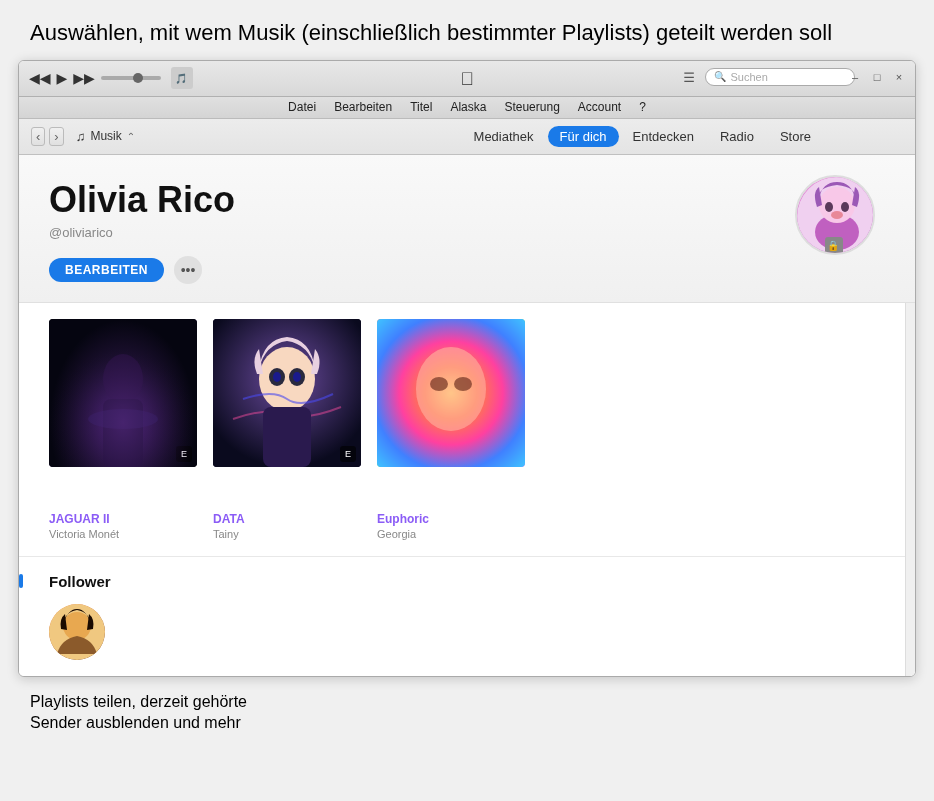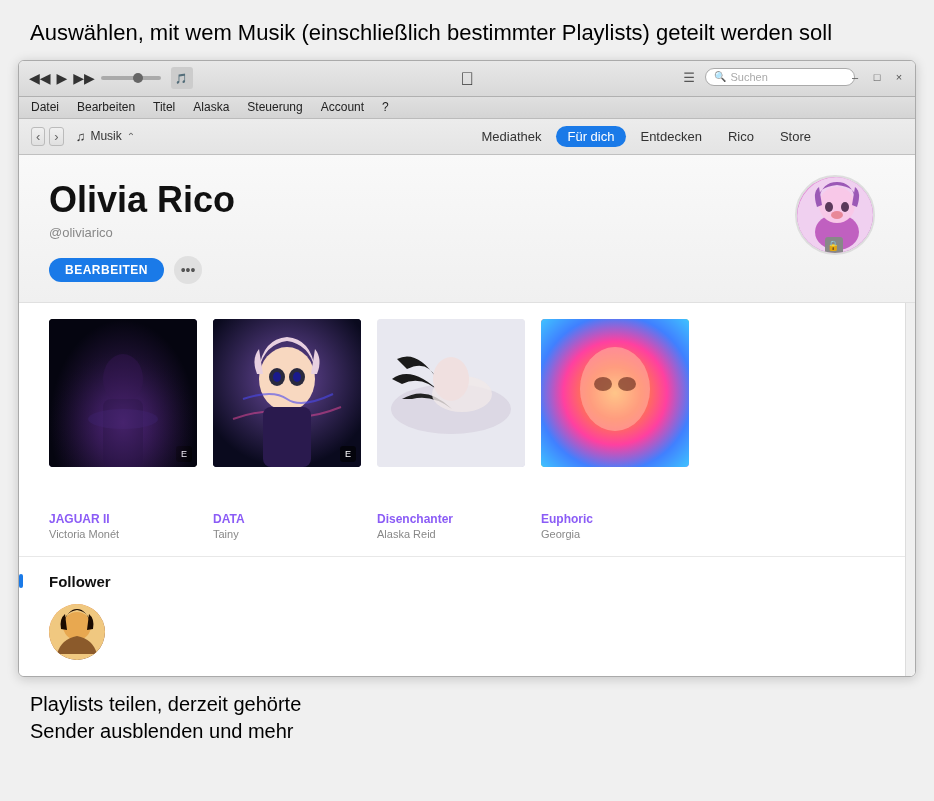--- a/index.html
+++ b/index.html
@@ -14,21 +14,21 @@
     
     .outer-top-text {
       font-size: 22px;
       font-weight: 400;
       color: #000;
       padding: 18px 30px 12px 30px;
       line-height: 1.35;
       background: #f0f0f0;
     }
     .outer-bottom-text {
-      font-size: 20px;
+      font-size: 16px;
       font-weight: 400;
       color: #000;
       padding: 14px 30px 10px 30px;
       line-height: 1.35;
       background: #f0f0f0;
     }
 
     
     .itunes-window {
       margin: 0 18px;
@@ -133,20 +133,21 @@
     .menu-bar {
       background: linear-gradient(to bottom, #e0e0e0, #d4d4d4);
       border-bottom: 1px solid #bbb;
       padding: 3px 12px;
       display: flex;
       align-items: center;
       gap: 18px;
       font-size: 12px;
       color: #222;
       height: 22px;
+      justify-content: center;
     }
     .menu-item { cursor: pointer; }
 
     
     .nav-bar {
       background: linear-gradient(to bottom, #ececec, #e4e4e4);
       border-bottom: 1px solid #c0c0c0;
       padding: 6px 12px;
       display: flex;
       align-items: center;
@@ -441,21 +442,21 @@
     </div>
     <div class="nav-source">
       <span class="music-note">♫</span>
       <span>Musik</span>
       <span class="dropdown-arrow">⌃</span>
     </div>
     <div class="nav-tabs">
       <span class="nav-tab">Mediathek</span>
       <span class="nav-tab active">Für dich</span>
       <span class="nav-tab">Entdecken</span>
-      <span class="nav-tab">Rico</span>
+      <span class="nav-tab">Radio</span>
       <span class="nav-tab">Store</span>
     </div>
   </div>
 
   <div class="content-area">
     <div class="scrollbar">
       <div class="scrollbar-thumb"></div>
     </div>
 
     <div class="profile-section">
@@ -534,39 +535,20 @@
               <path d="M20 100 Q55 88 74 95 Q93 102 128 88" stroke="#ee4a9a" stroke-width="2" fill="none" opacity="0.5"></path>
 
               <rect x="50" y="88" width="48" height="60" rx="8" fill="#2a1a4e"></rect>
             </svg>
             <div class="album-badge">E</div>
           </div>
           <div class="album-title">DATA</div>
           <div class="album-artist">Tainy</div>
         </div>
 
-        <div class="album-item">
-          <div class="album-cover cover-disenchanter">
-            <svg width="148" height="148" viewBox="0 0 148 148" xmlns="http://www.w3.org/2000/svg">
-              <rect width="148" height="148" fill="#e8e8f0"></rect>
-
-              <ellipse cx="74" cy="90" rx="60" ry="25" fill="#d0c8d8" opacity="0.5"></ellipse>
-
-              <path d="M20 40 Q40 30 60 60 Q50 40 30 50Z" fill="#1a1a1a"></path>
-              <path d="M15 60 Q35 45 65 75 Q45 55 25 65Z" fill="#1a1a1a"></path>
-              <path d="M25 80 Q50 65 75 90 Q55 75 35 80Z" fill="#222"></path>
-
-              <ellipse cx="85" cy="75" rx="30" ry="18" fill="#f0e8e8" opacity="0.8"></ellipse>
-
-              <ellipse cx="74" cy="60" rx="18" ry="22" fill="#f0e0e0"></ellipse>
-            </svg>
-          </div>
-          <div class="album-title">Disenchanter</div>
-          <div class="album-artist">Alaska Reid</div>
-        </div>
 
         <div class="album-item">
           <div class="album-cover cover-euphoric">
             <svg width="148" height="148" viewBox="0 0 148 148" xmlns="http://www.w3.org/2000/svg">
               <defs>
                 <radialGradient id="eg1" cx="50%" cy="50%" r="70%">
                   <stop offset="0%" stop-color="#ffff60"></stop>
                   <stop offset="25%" stop-color="#ff8040"></stop>
                   <stop offset="50%" stop-color="#ff40a0"></stop>
                   <stop offset="75%" stop-color="#4080ff"></stop>

